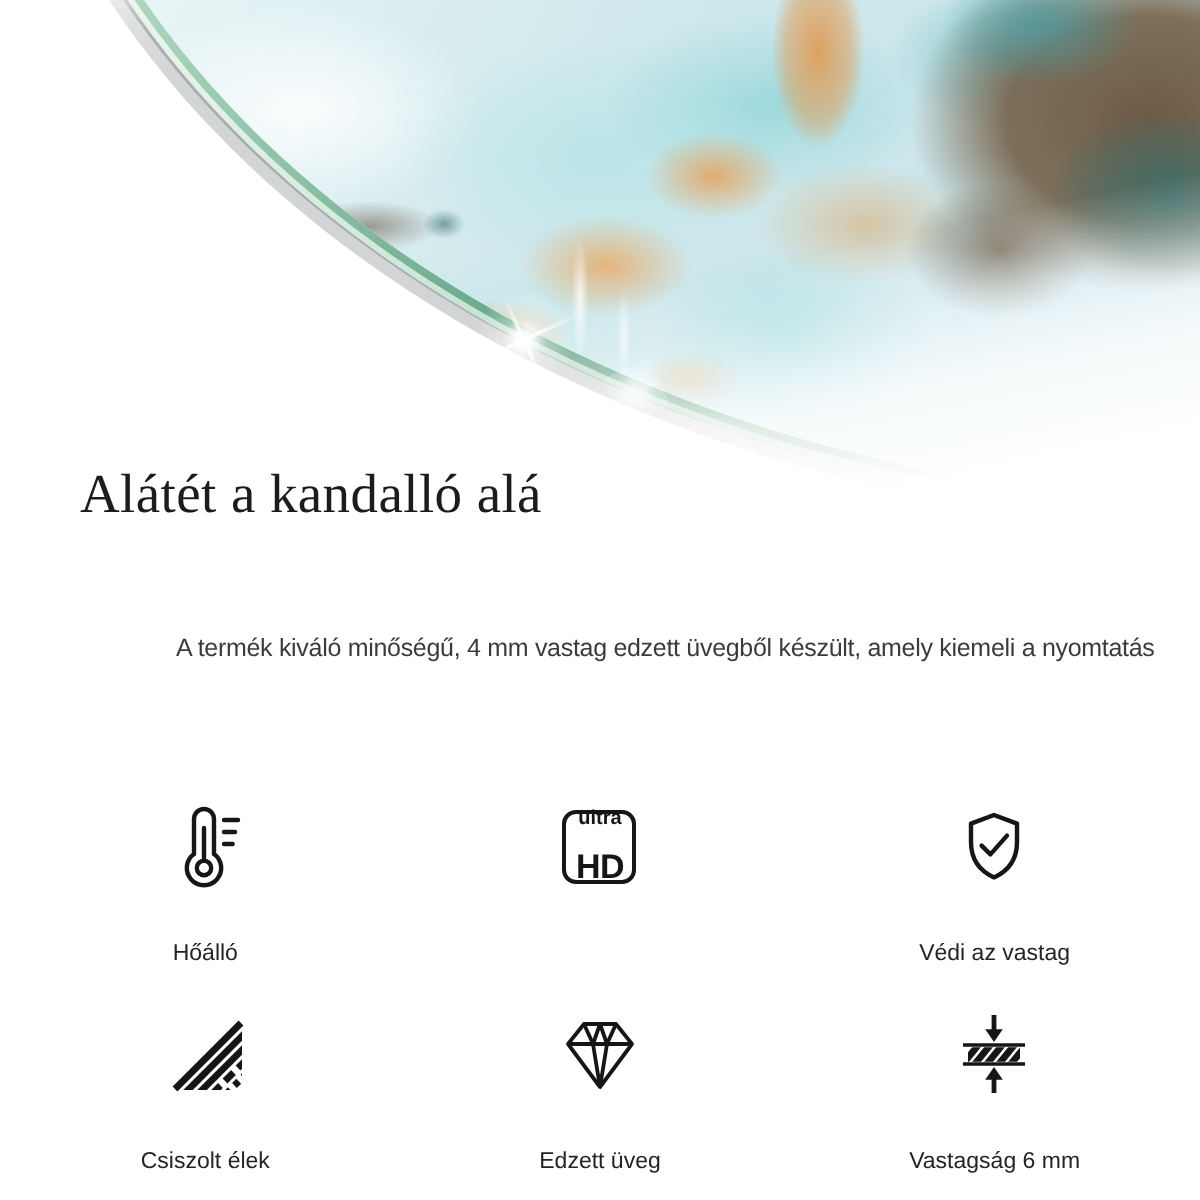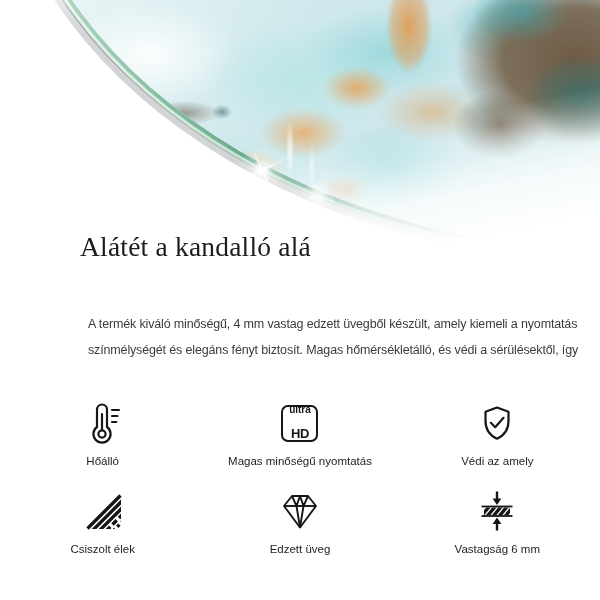--- a/index.html
+++ b/index.html
@@ -61,36 +61,36 @@
     background:linear-gradient(90deg,transparent,rgba(255,255,255,.95) 45%,#fff 50%,rgba(255,255,255,.95) 55%,transparent);}
   .sparkle .ray-v{position:absolute;top:6px;bottom:6px;left:50%;width:2px;margin-left:-1px;
     background:linear-gradient(180deg,transparent,rgba(255,255,255,.95) 45%,#fff 50%,rgba(255,255,255,.95) 55%,transparent);}
   .sparkle.main{left:232px;top:140px;}
   .sparkle.small{left:305px;top:183px;width:26px;height:26px;opacity:.8;}
 
   
   .title{position:absolute;left:40px;top:228px;
     font-family:"Liberation Serif","DejaVu Serif",serif;font-weight:400;
     font-size:27.5px;line-height:37px;letter-spacing:.2px;color:var(--heading-text);}
-  .title span{display:block;white-space:nowrap;margin-left:40px;}
+  .title span{display:block;white-space:nowrap;}
   .intro{position:absolute;left:40px;top:311px;font-size:12.5px;letter-spacing:-.15px;
     line-height:26px;color:var(--body-text);margin-left:48px;}
   .intro span{display:block;white-space:nowrap;}
 
   
   .features{position:absolute;left:4px;top:400px;width:592px;
     display:grid;grid-template-columns:1fr 1fr 1fr;row-gap:20px;justify-items:center;}
   .feature{display:flex;flex-direction:column;align-items:center;}
   .icon-box{height:46px;display:flex;align-items:center;justify-content:center;color:var(--ink);}
-  .feature-label{margin-top:8px;font-size:11.5px;line-height:14px;color:var(--label-text);white-space:nowrap;}
+  .feature-label{margin-top:24px;font-size:11.5px;line-height:14px;color:var(--label-text);white-space:nowrap;}
   .icon-box svg{display:block;}
   .uhd{width:37px;height:37px;border:2.6px solid var(--ink);border-radius:7px;
     display:flex;flex-direction:column;align-items:center;justify-content:center;color:var(--ink);gap:12px;}
   .uhd .u-top{font-size:10px;font-weight:700;line-height:10px;}
-  .uhd .u-bottom{font-size:13px;font-weight:800;line-height:14px;letter-spacing:-.3px;}
+  .uhd .u-bottom{font-size:17px;font-weight:800;line-height:14px;letter-spacing:-.3px;}
 </style>
 </head>
 <body>
 
 <div class="stage">
 
   <div class="hero">
     <div class="layer shadow2"></div>
     <div class="layer shadow1"></div>
     <div class="layer rim-outer"></div>
@@ -108,21 +108,20 @@
         <div class="ray-v"></div>
     </div>
   </div>
 
   <h1 class="title">
     <span>Alátét a kandalló alá</span>
   </h1>
 
   <p class="intro">
     <span>A termék kiváló minőségű, 4 mm vastag edzett üvegből készült, amely kiemeli a nyomtatás</span>
-    <span>színmélységét és elegáns fényt biztosít. Magas hőmérsékletálló, és védi a sérülésektől, így</span>
   </p>
 
   <div class="features">
 
     <div class="feature">
       <div class="icon-box">
         <svg width="40" height="46" viewBox="0 0 40 46" fill="none" stroke="currentColor" stroke-width="2.2" stroke-linecap="round">
           <path d="M14,9.5 a5,5 0 0 1 10,0 V27 a8.6,8.6 0 1 1 -10,0 Z"></path>
           <circle cx="19" cy="34" r="3.6"></circle>
           <line x1="19" y1="14" x2="19" y2="29"></line>
@@ -134,31 +133,30 @@
       <div class="feature-label">Hőálló</div>
     </div>
 
     <div class="feature">
       <div class="icon-box">
         <div class="uhd">
           <span class="u-top">ultra</span>
           <span class="u-bottom">HD</span>
         </div>
       </div>
-      <div class="feature-label">Magas minőségű nyomtatás</div>
     </div>
 
     <div class="feature">
       <div class="icon-box">
         <svg width="40" height="40" viewBox="0 0 40 40" fill="none" stroke="currentColor" stroke-width="2.2" stroke-linecap="round" stroke-linejoin="round">
           <path d="M20,4.5 L31.5,8.8 V18 C31.5,26.8 26.8,32.6 20,35.7 C13.2,32.6 8.5,26.8 8.5,18 V8.8 Z"></path>
           <path d="M13.8,19.8 L18.2,24.2 L26.5,14.8"></path>
         </svg>
       </div>
-      <div class="feature-label">Védi az amely</div>
+      <div class="feature-label">Védi az vastag</div>
     </div>
 
     <div class="feature">
       <div class="icon-box">
         <svg width="40" height="40" viewBox="0 0 40 40" fill="none" stroke="currentColor" stroke-width="3.4">
           <defs>
               <clipPath id="triclip">
                 <path d="M4,38 L38,4 V38 Z"></path>
               </clipPath>
             </defs>

